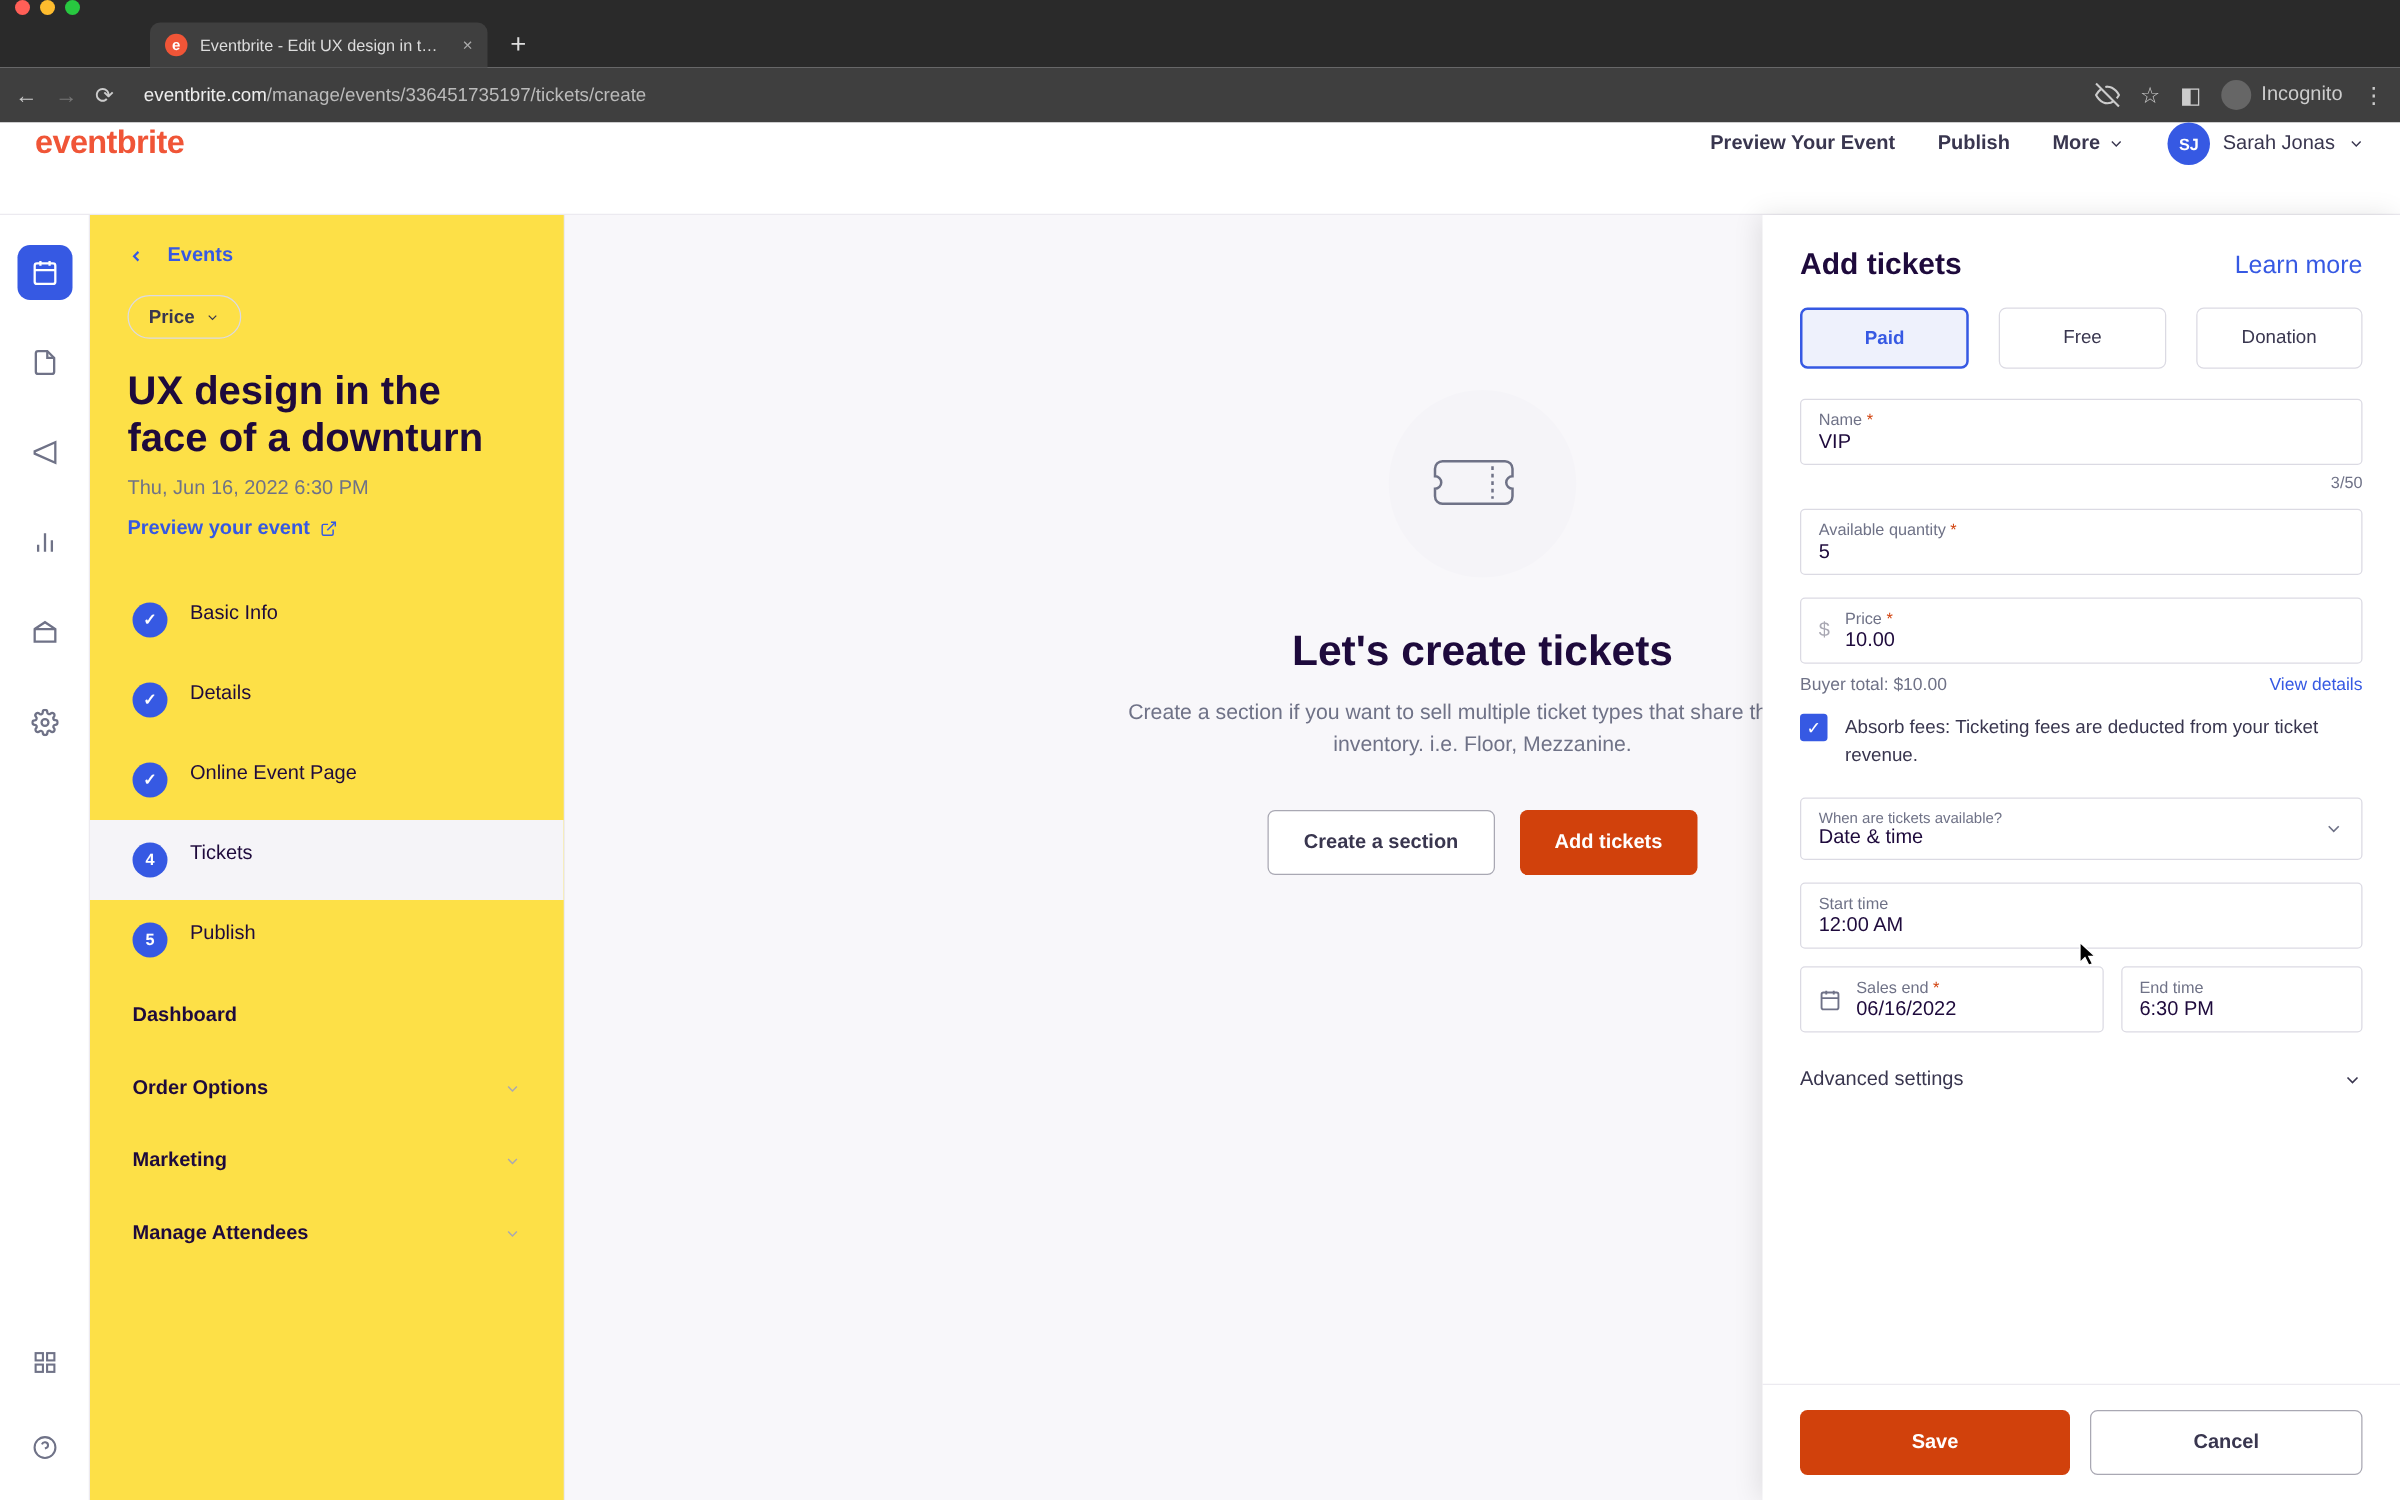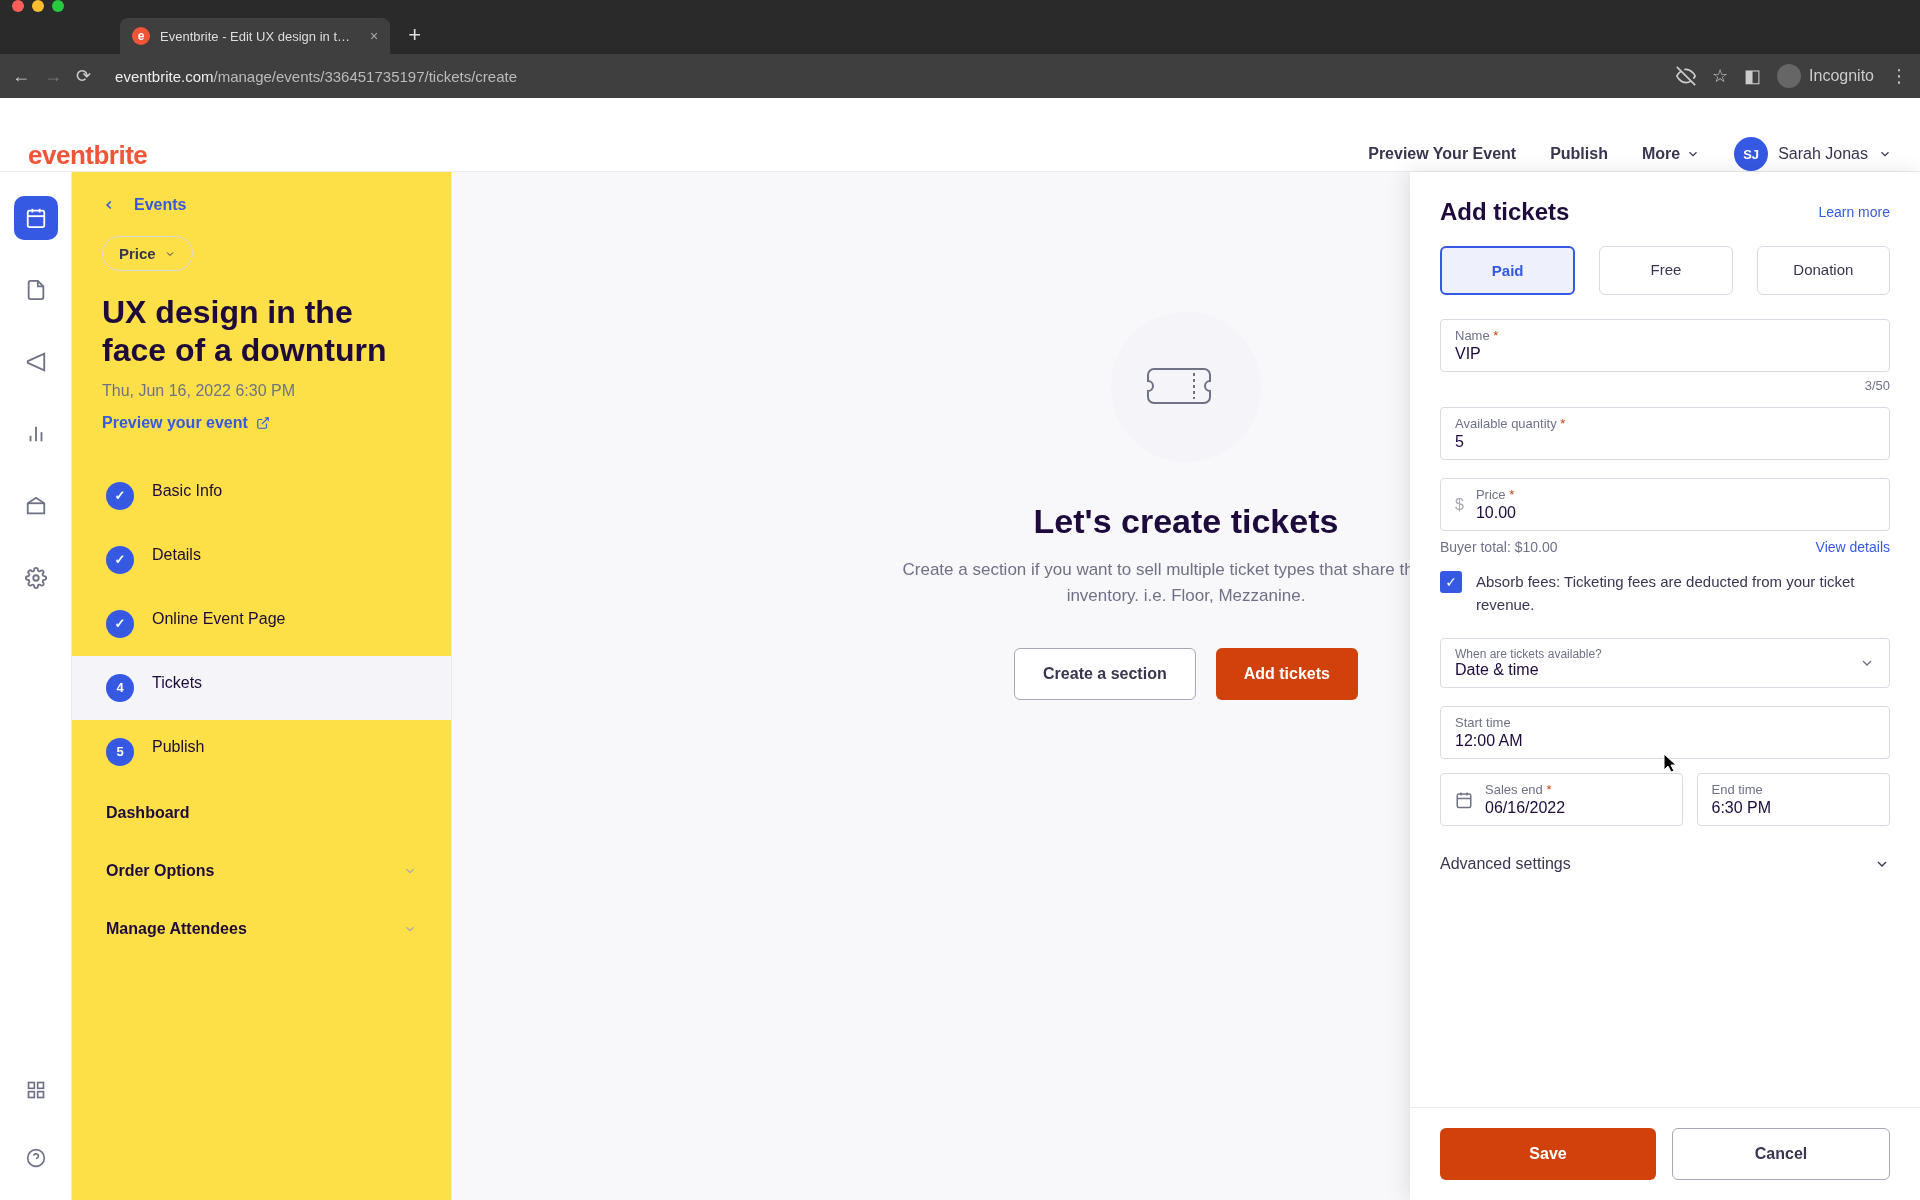--- a/index.html
+++ b/index.html
@@ -23,21 +23,21 @@
 .browser-toolbar { background: #3f3f3f; height: 44px; display: flex; align-items: center; padding: 0 12px; gap: 14px; }
 .tb-icon { color: #ccc; cursor: pointer; font-size: 18px; }
 .tb-icon.disabled { color: #777; }
 .addr { flex: 1; color: #bbb; font-size: 15px; padding-left: 10px; }
 .addr .host { color: #eee; }
 .tb-right { display: flex; align-items: center; gap: 16px; color: #ccc; }
 .incognito { display: flex; align-items: center; gap: 8px; }
 .inc-avatar { width: 24px; height: 24px; border-radius: 50%; background: #666; }
 
 
-.app-header { height: 74px; background: #fff; display: flex; align-items: flex-end; padding: 0 28px; border-bottom: 1px solid #eceaf0; }
+.app-header { height: 74px; background: #fff; display: flex; align-items: flex-start; padding: 0 28px; border-bottom: 1px solid #eceaf0; }
 .logo { color: #f05537; font-weight: 800; font-size: 26px; letter-spacing: -0.5px; }
 .app-header-right { margin-left: auto; display: flex; align-items: center; gap: 34px; font-size: 16px; color: #39364f; }
 .hdr-link { cursor: pointer; font-weight: 600; }
 .hdr-more { display: flex; align-items: center; gap: 6px; }
 .hdr-user { display: flex; align-items: center; gap: 10px; }
 .hdr-avatar { width: 34px; height: 34px; border-radius: 50%; background: #3659e3; color: #fff; display: flex; align-items: center; justify-content: center; font-size: 13px; font-weight: 600; }
 
 
 .app-body { display: flex; height: calc(1200px - 12px - 42px - 44px - 74px); position: relative; }
 
@@ -70,21 +70,21 @@
 .main-actions { display: flex; gap: 20px; }
 .btn { padding: 16px 28px; border-radius: 6px; font-size: 16px; font-weight: 600; cursor: pointer; border: none; }
 .btn.secondary { background: #fff; border: 1px solid #a9a8b3; color: #39364f; }
 .btn.primary { background: #d1410c; color: #fff; }
 
 
 .drawer { position: absolute; right: 0; top: 0; bottom: 0; width: 510px; background: #fff; box-shadow: -4px 0 20px rgba(0,0,0,0.1); display: flex; flex-direction: column; }
 .drawer-body { padding: 26px 30px; flex: 1; overflow-y: auto; }
 .drawer-hdr { display: flex; justify-content: space-between; align-items: center; margin-bottom: 20px; }
 .drawer-title { font-size: 24px; font-weight: 800; color: #1e0a3c; }
-.drawer-link { color: #3659e3; font-size: 14px; cursor: pointer; }
+.drawer-link { color: #3659e3; font-size: 20px; cursor: pointer; }
 .ticket-types { display: flex; gap: 24px; margin-bottom: 24px; }
 .ticket-type { flex: 1; border: 1px solid #dbdae3; border-radius: 6px; padding: 14px; text-align: center; font-size: 15px; cursor: pointer; color: #39364f; }
 .ticket-type.selected { border: 2px solid #3659e3; background: #eef1fc; color: #3659e3; font-weight: 600; }
 
 .field { border: 1px solid #dbdae3; border-radius: 4px; padding: 8px 14px; margin-bottom: 6px; }
 .field-label { font-size: 13px; color: #6f7287; }
 .field-label .req { color: #d1410c; }
 .field-input { border: none; outline: none; font-size: 16px; color: #1e0a3c; width: 100%; padding-top: 2px; }
 .field-counter { text-align: right; font-size: 13px; color: #6f7287; margin-bottom: 14px; }
 .field-gap { margin-bottom: 18px; }
@@ -293,20 +293,28 @@
         <div class="step-circle">5</div>
         <span>Publish</span>
       </div>
     </div>
 
     <div class="sb-section">
       <span>Dashboard</span>
     </div>
     <div class="sb-section">
       <span>Order Options</span>
+      <span class="chev">
+          <svg width="14" height="14" viewBox="0 0 24 24" fill="none" stroke="currentColor" stroke-width="2">
+            <polyline points="6 9 12 15 18 9"></polyline>
+          </svg>
+        </span>
+    </div>
+    <div class="sb-section">
+      <span>Marketing</span>
       <span class="chev">
           <svg width="14" height="14" viewBox="0 0 24 24" fill="none" stroke="currentColor" stroke-width="2">
             <polyline points="6 9 12 15 18 9"></polyline>
           </svg>
         </span>
     </div>
     <div class="sb-section">
       <span>Manage Attendees</span>
       <span class="chev">
           <svg width="14" height="14" viewBox="0 0 24 24" fill="none" stroke="currentColor" stroke-width="2">

